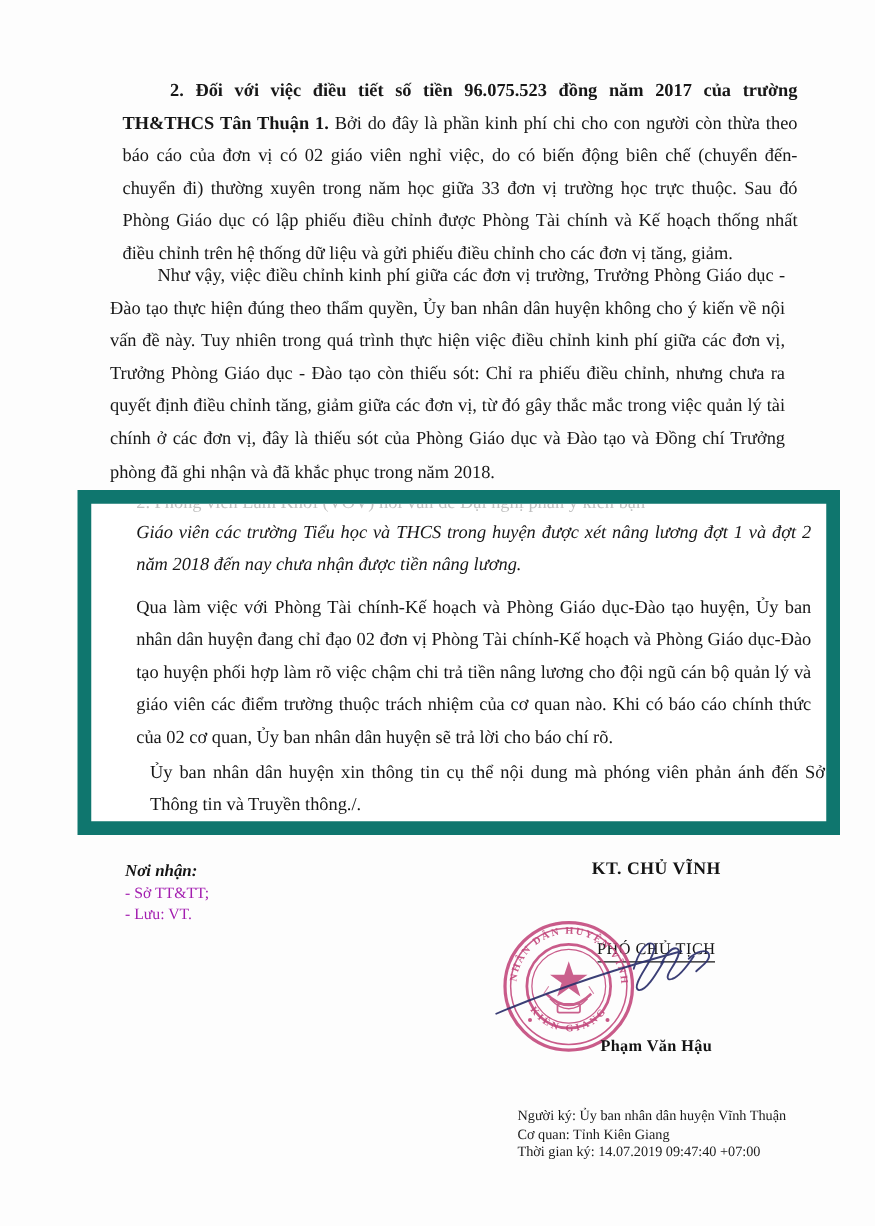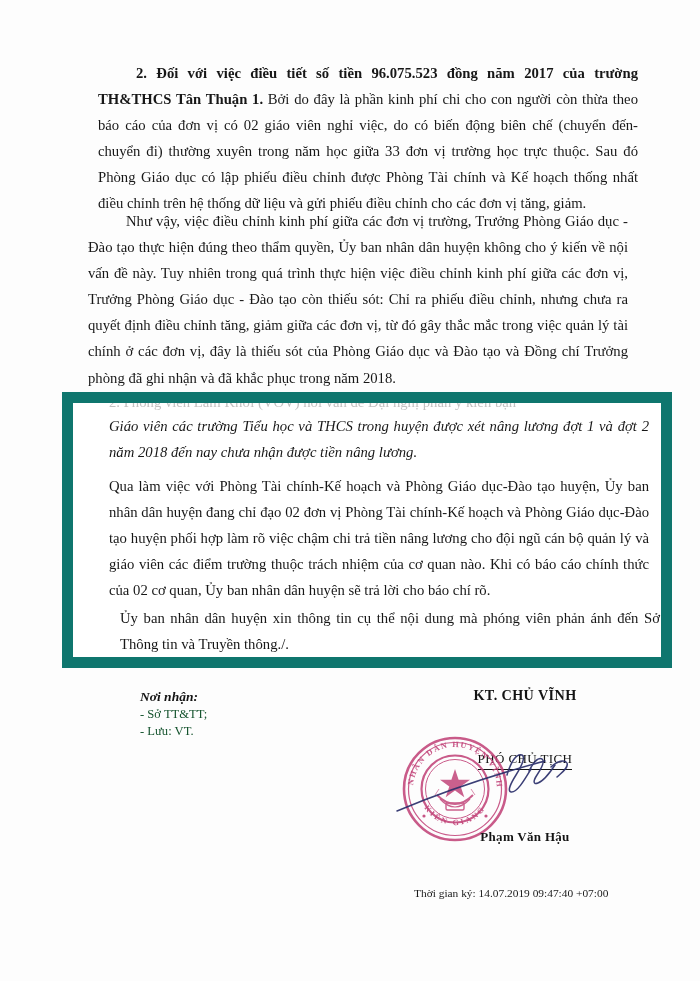--- a/index.html
+++ b/index.html
@@ -95,33 +95,32 @@
     text-align: justify;
     color: #171717;
   }
 
   
   #recipients {
     position: absolute;
     left: 100px;
     top: 687px;
     width: 220px;
-    margin-left: 40px;
   }
   #recipients .rec-title {
     font-size: 13.5px;
     font-weight: bold;
     font-style: italic;
     line-height: 19px;
     color: #141414;
   }
   #recipients .rec-item {
     font-size: 12.6px;
     line-height: 17px;
-    color: #14532d;
+    color: #a21caf;
   }
 
   
   #signature-block {
     position: absolute;
     left: 380px;
     top: 686px;
     width: 290px;
     text-align: center;
   }
@@ -273,16 +272,18 @@
         <path d="M 112,40 C 116,26 122,18 127,20 C 131,22 126,32 121,40 C 116,48 112,56 116,57 C 122,58 130,44 136,34"></path>
         <path d="M 134,36 C 138,28 143,22 147,24 C 150,26 146,34 142,40 C 138,46 138,50 143,48 C 149,46 156,36 160,30"></path>
         <path d="M 156,32 C 162,26 170,24 172,28 C 174,33 166,38 162,42"></path>
       </g>
     </svg>
   </div>
 
   <div id="signer-name">Phạm Văn Hậu</div>
 
   <div id="digital-signature">
+    <div class="ds-line">Người ký: Ủy ban nhân dân huyện Vĩnh Thuận</div>
+    <div class="ds-line">Cơ quan: Tỉnh Kiên Giang</div>
     <div class="ds-line">Thời gian ký: 14.07.2019 09:47:40 +07:00</div>
   </div>
 
 </div>
 
 </body></html>

